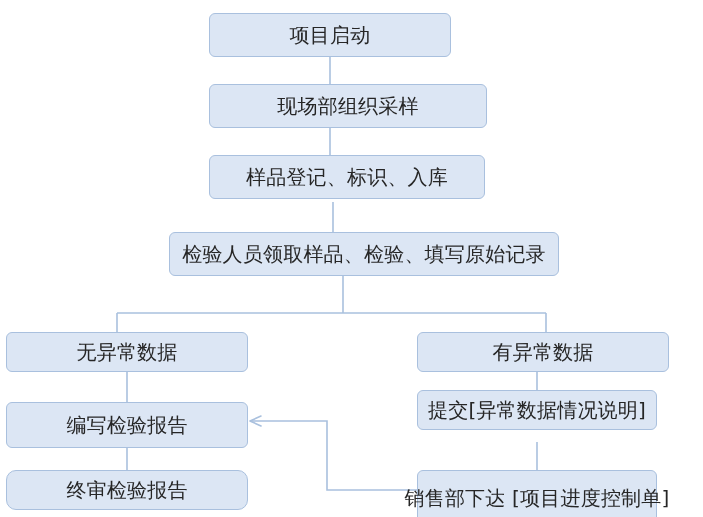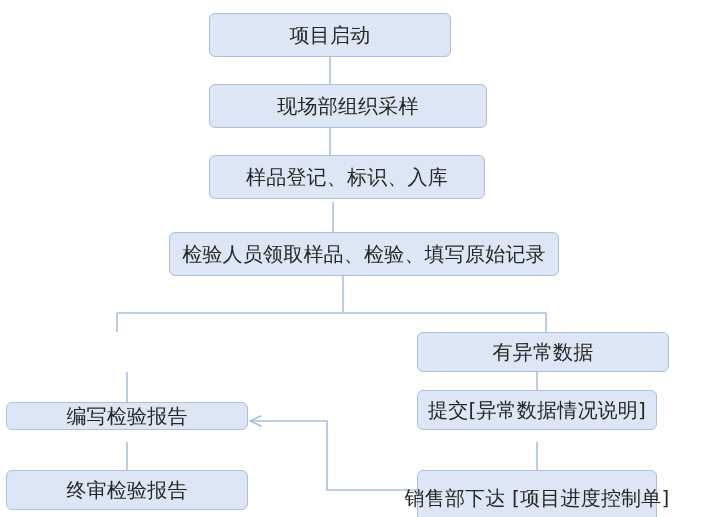--- a/index.html
+++ b/index.html
@@ -77,34 +77,37 @@
   </div>
 
   <div class="node" style="left:209px; top:155px; width:276px; height:44px;">
     <span class="node-label">样品登记、标识、入库</span>
   </div>
 
   <div class="node" style="left:148px; top:232px; width:390px; height:44px;margin-left:21px;">
     <span class="node-label">检验人员领取样品、检验、填写原始记录</span>
   </div>
 
+  <div class="node" style="left:6px; top:332px; width:242px; height:40px;">
+    <span class="node-label">无异常数据</span>
+  </div>
 
   <div class="node" style="left:417px; top:332px; width:252px; height:40px;">
     <span class="node-label">有异常数据</span>
   </div>
 
-  <div class="node" style="left:6px; top:402px; width:242px; height:28px;">
+  <div class="node" style="left:6px; top:402px; width:242px; height:46px;">
     <span class="node-label">编写检验报告</span>
   </div>
 
   <div class="node" style="left:417px; top:390px; width:240px; height:40px;">
     <span class="node-label">提交[异常数据情况说明]</span>
   </div>
 
-  <div class="node" style="left:6px; top:470px; width:242px; height:40px;">
+  <div class="node" style="left:6px; top:470px; width:242px; height:40px;border-radius:10px;">
     <span class="node-label">终审检验报告</span>
   </div>
 
   <div class="node" style="left:417px; top:470px; width:240px; height:56px;">
     <span class="node-label">销售部下达 [项目进度控制单]</span>
   </div>
 
 </div>
 
 </body></html>

